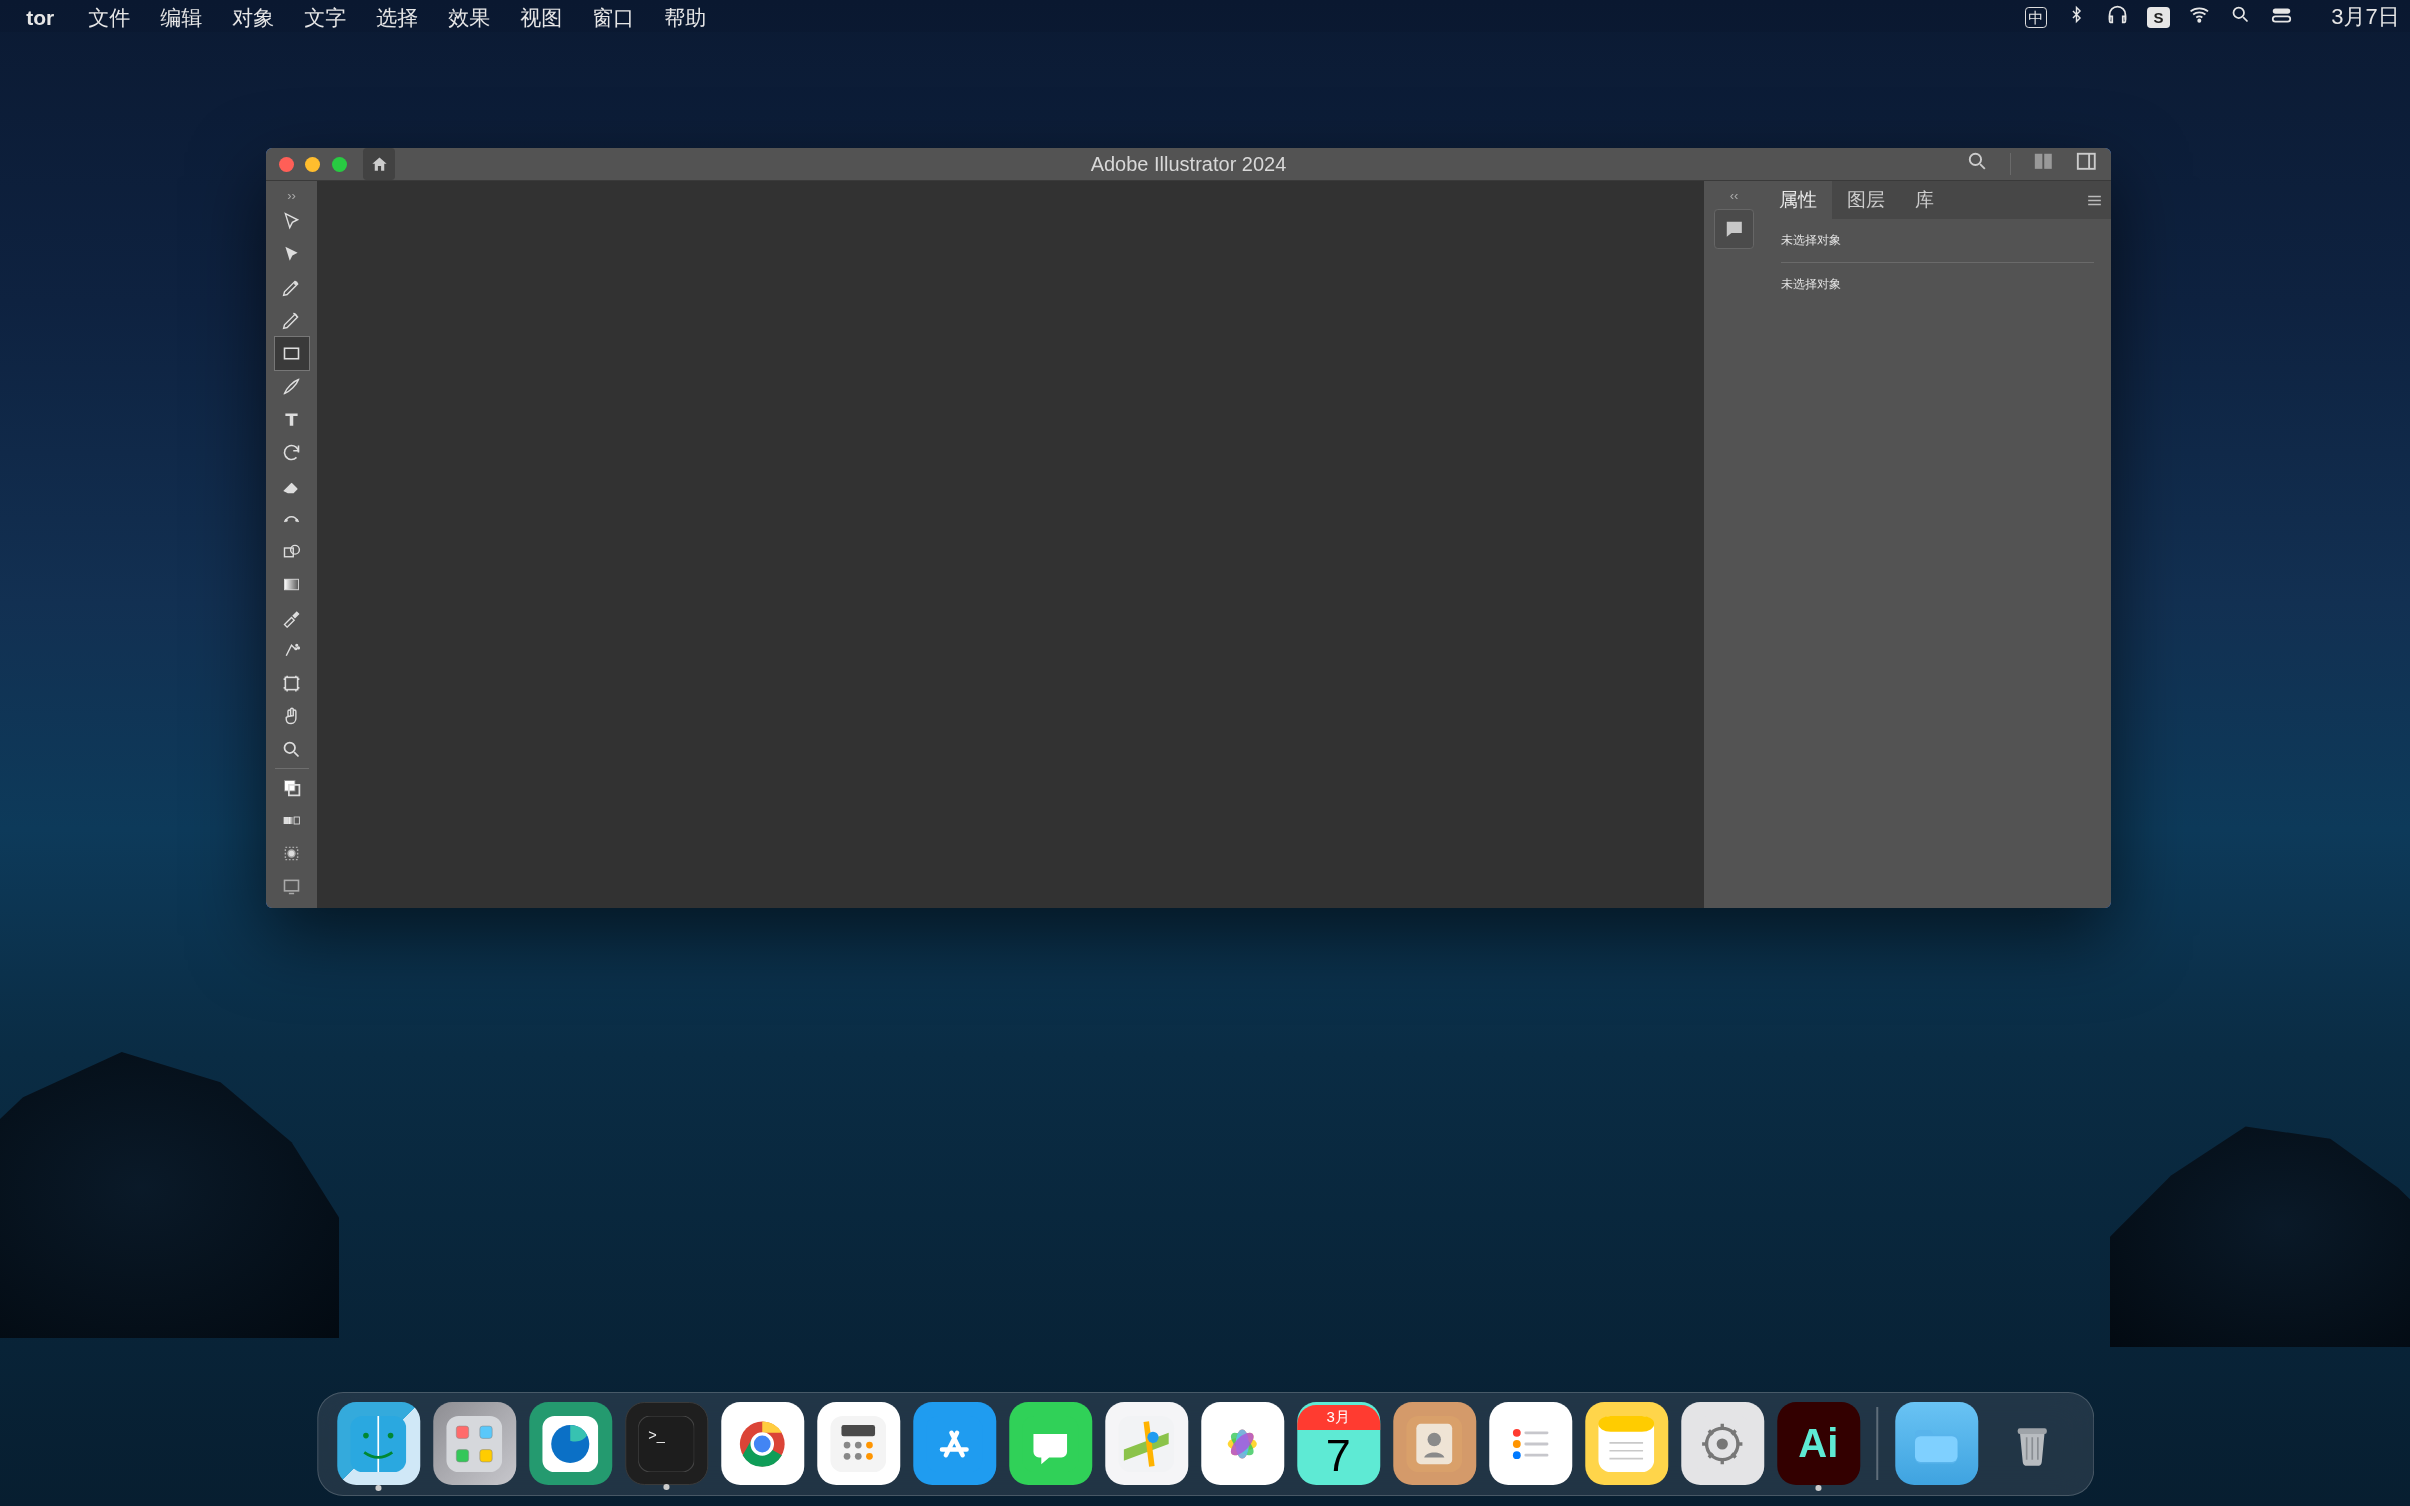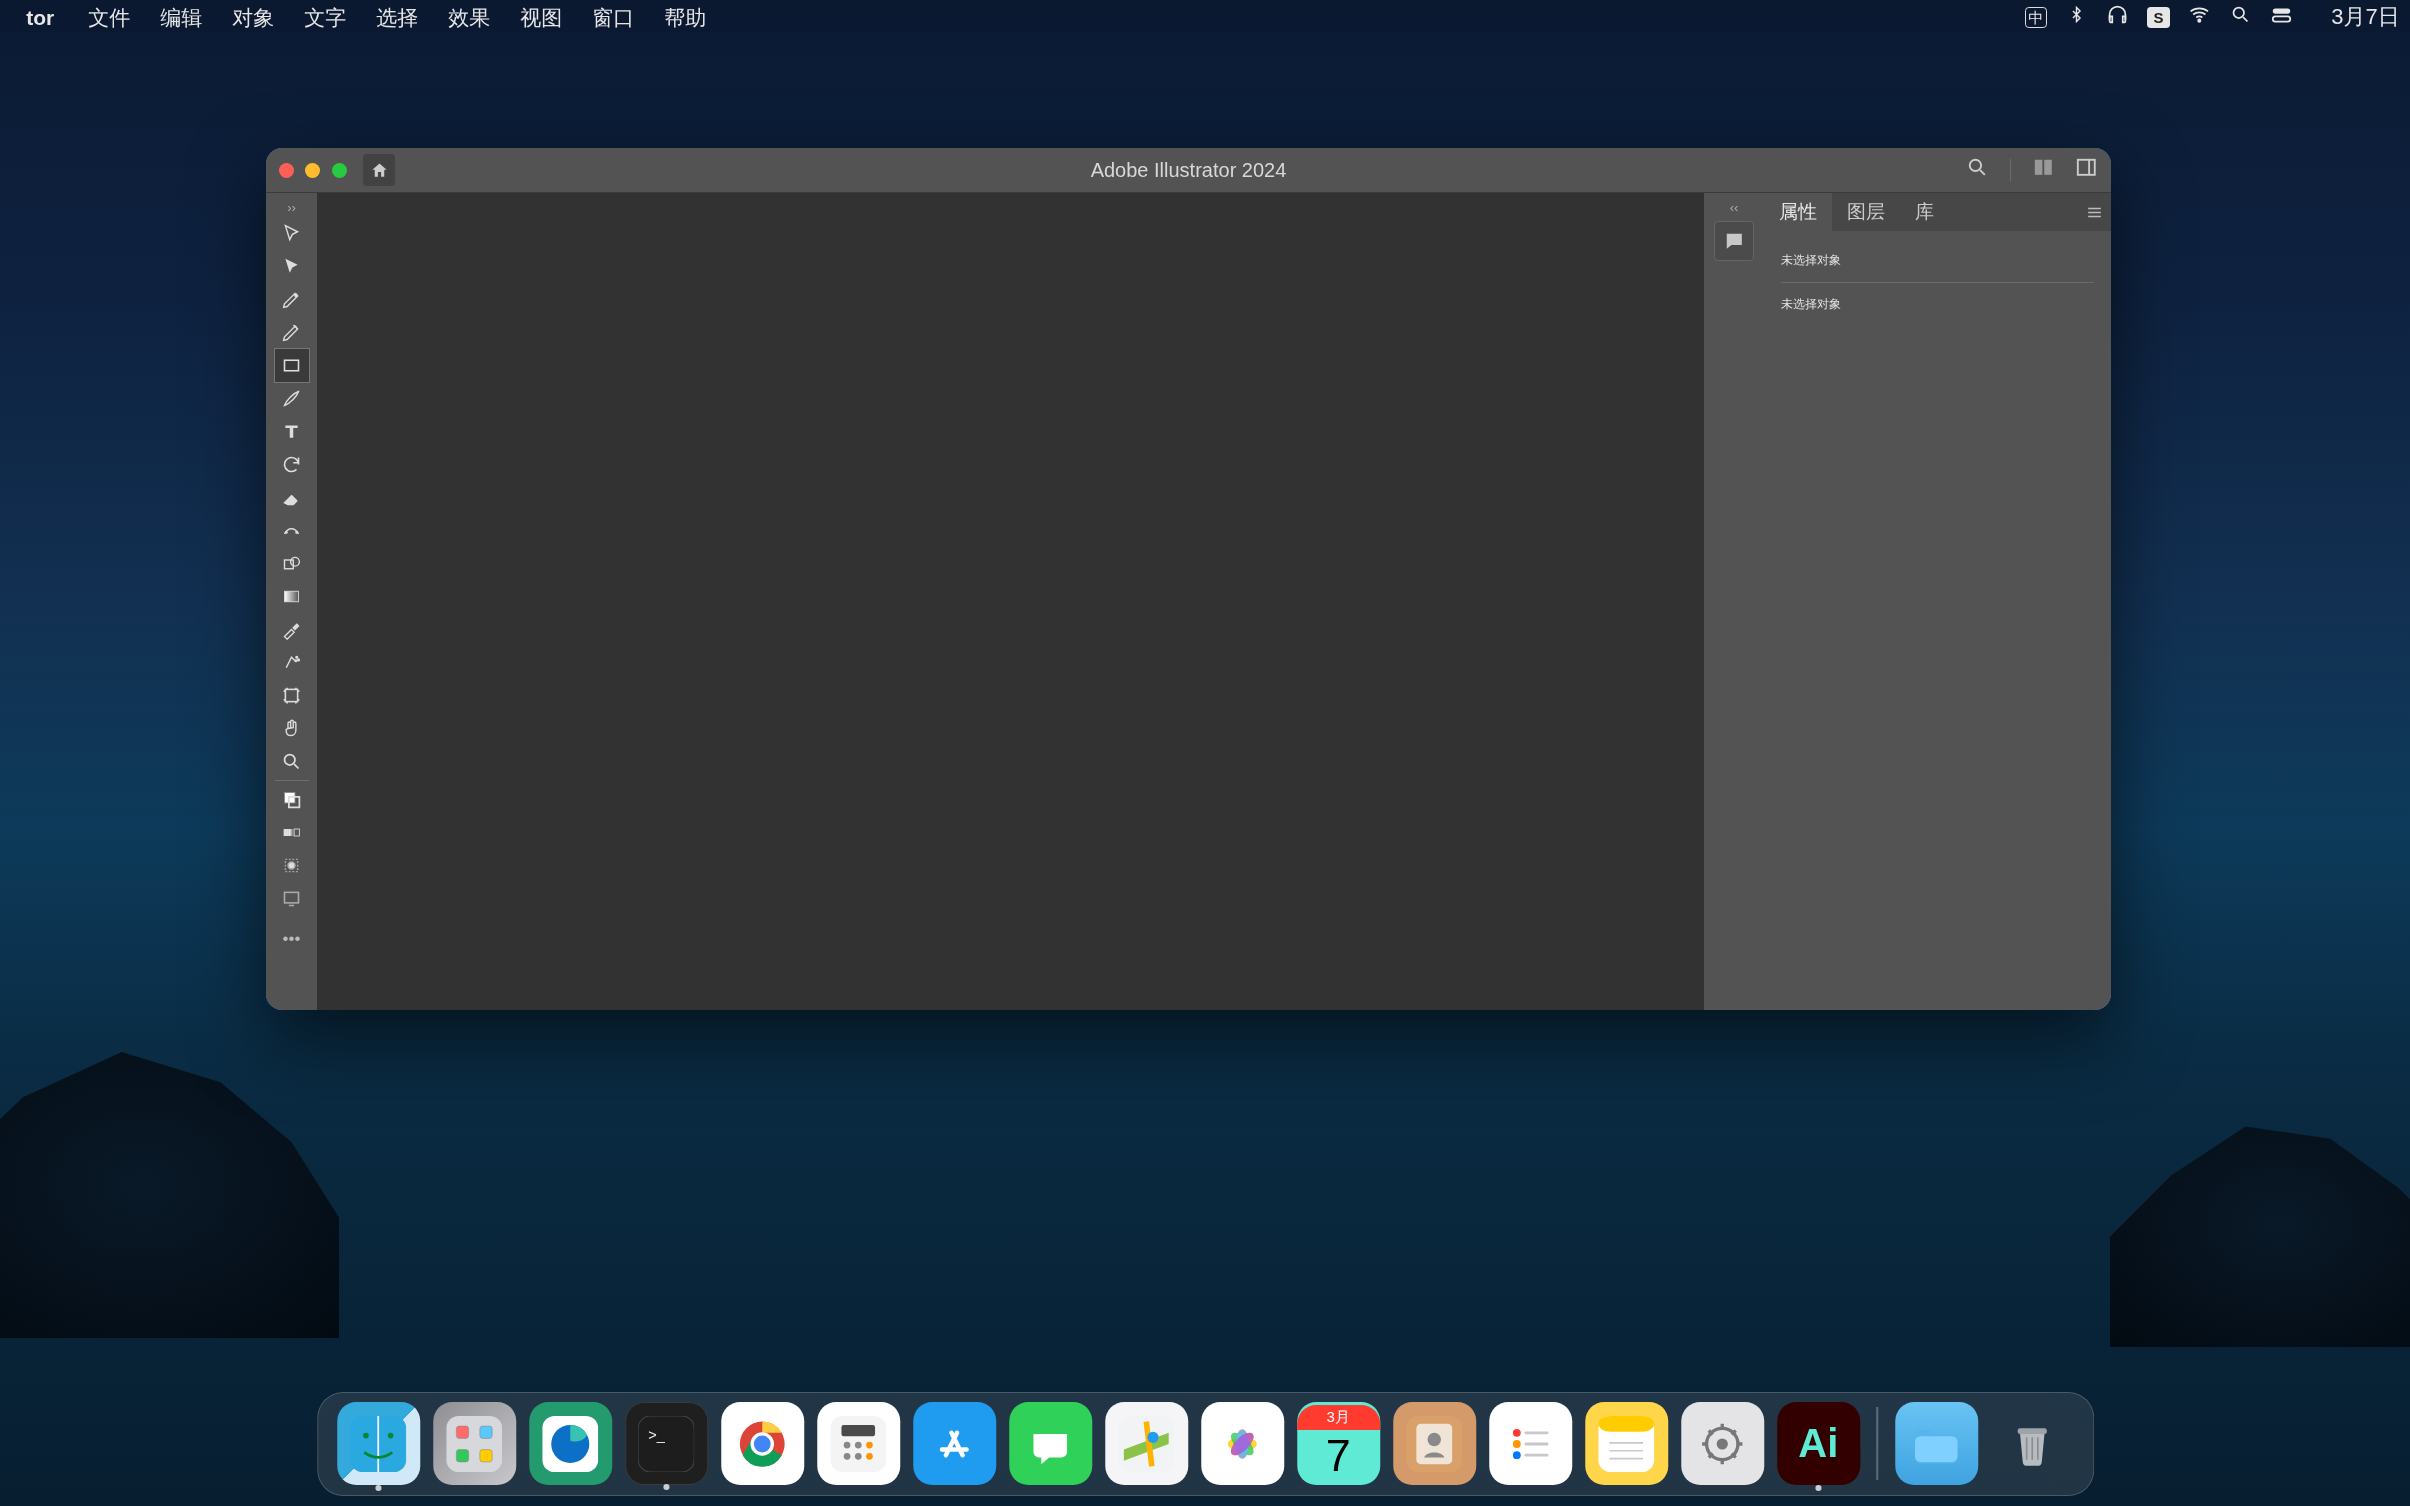--- a/index.html
+++ b/index.html
@@ -32,23 +32,23 @@
   opacity: 0.9;
 }
 .island.right {
   left: auto; right: -38px; bottom: 160px; width: 339px; height: 245px;
   clip-path: polygon(0 100%, 0 55%, 18% 30%, 40% 10%, 65% 15%, 85% 35%, 100% 55%, 100% 100%);
 }
 
 .appwin {
   position: absolute;
   left: 266px; top: 148px;
-  width: 1845px; height: 862px;
+  width: 1845px; height: 760px;
   background: #3b82f6;
-  border-radius: 16px;
+  border-radius: 6px;
   box-shadow: 0 28px 75px rgba(0,0,0,0.6);
   display: flex; flex-direction: column;
   overflow: hidden;
 }
 .titlebar {
   height: 45px; background: #535353; display: flex; align-items: center;
   padding: 0 13px; gap: 9.4px; color: #d0d0d0;
   border-bottom: 0.9px solid #3a3a3a;
 }
 .traffic { display: flex; gap: 11.3px; margin-right: 7.5px;}
@@ -67,21 +67,21 @@
 .tool-sep { height:0.9px; width:34px; background:#6f6f6f; margin:1.9px 0;}
 .tool svg { width:21px; height:21px; }
 
 .canvas-area { flex:1; display:flex; flex-direction:column; background:#535353;}
 .canvas-bg { flex:1; background:#323232; margin:0; position:relative;}
 
 .rpanel-col { width: 60px; background:#535353; display:flex; flex-direction:column; align-items:center; padding-top:3.8px;}
 .rpanel-collapse { font-size:13px; color:#aaa; padding:2.8px 0;}
 .rbtn { width:40px; height:40px; display:flex; align-items:center; justify-content:center; color:#c8c8c8; border:0.9px solid #666; border-radius:3.8px; margin-top:3.8px; background:#4b4b4b;}
 
-.panel { width: 347px; background:#535353; display:flex; flex-direction:column;gap:8px;}
+.panel { width: 347px; background:#535353; display:flex; flex-direction:column;}
 .panel-tabs { height:38px; display:flex; align-items:stretch; background:#474747;}
 .ptab { padding: 0 15px; display:flex; align-items:center; font-size:19px; color:#ccc;}
 .ptab.active { background:#535353; color:#e8e8e8;}
 .ptab-spacer { flex:1; }
 .ptab-menu { width:34px; display:flex; align-items:center; justify-content:center; color:#aaa;}
 .panel-body { flex:1; padding: 13px 17px; color:#ddd; font-size:12px;}
 .noselection { padding-bottom:13px; border-bottom:0.9px solid #6a6a6a; margin-bottom:13px; color:#e2e2e2;}
 .quickact-label { color:#e2e2e2;}
 
 .dock {

